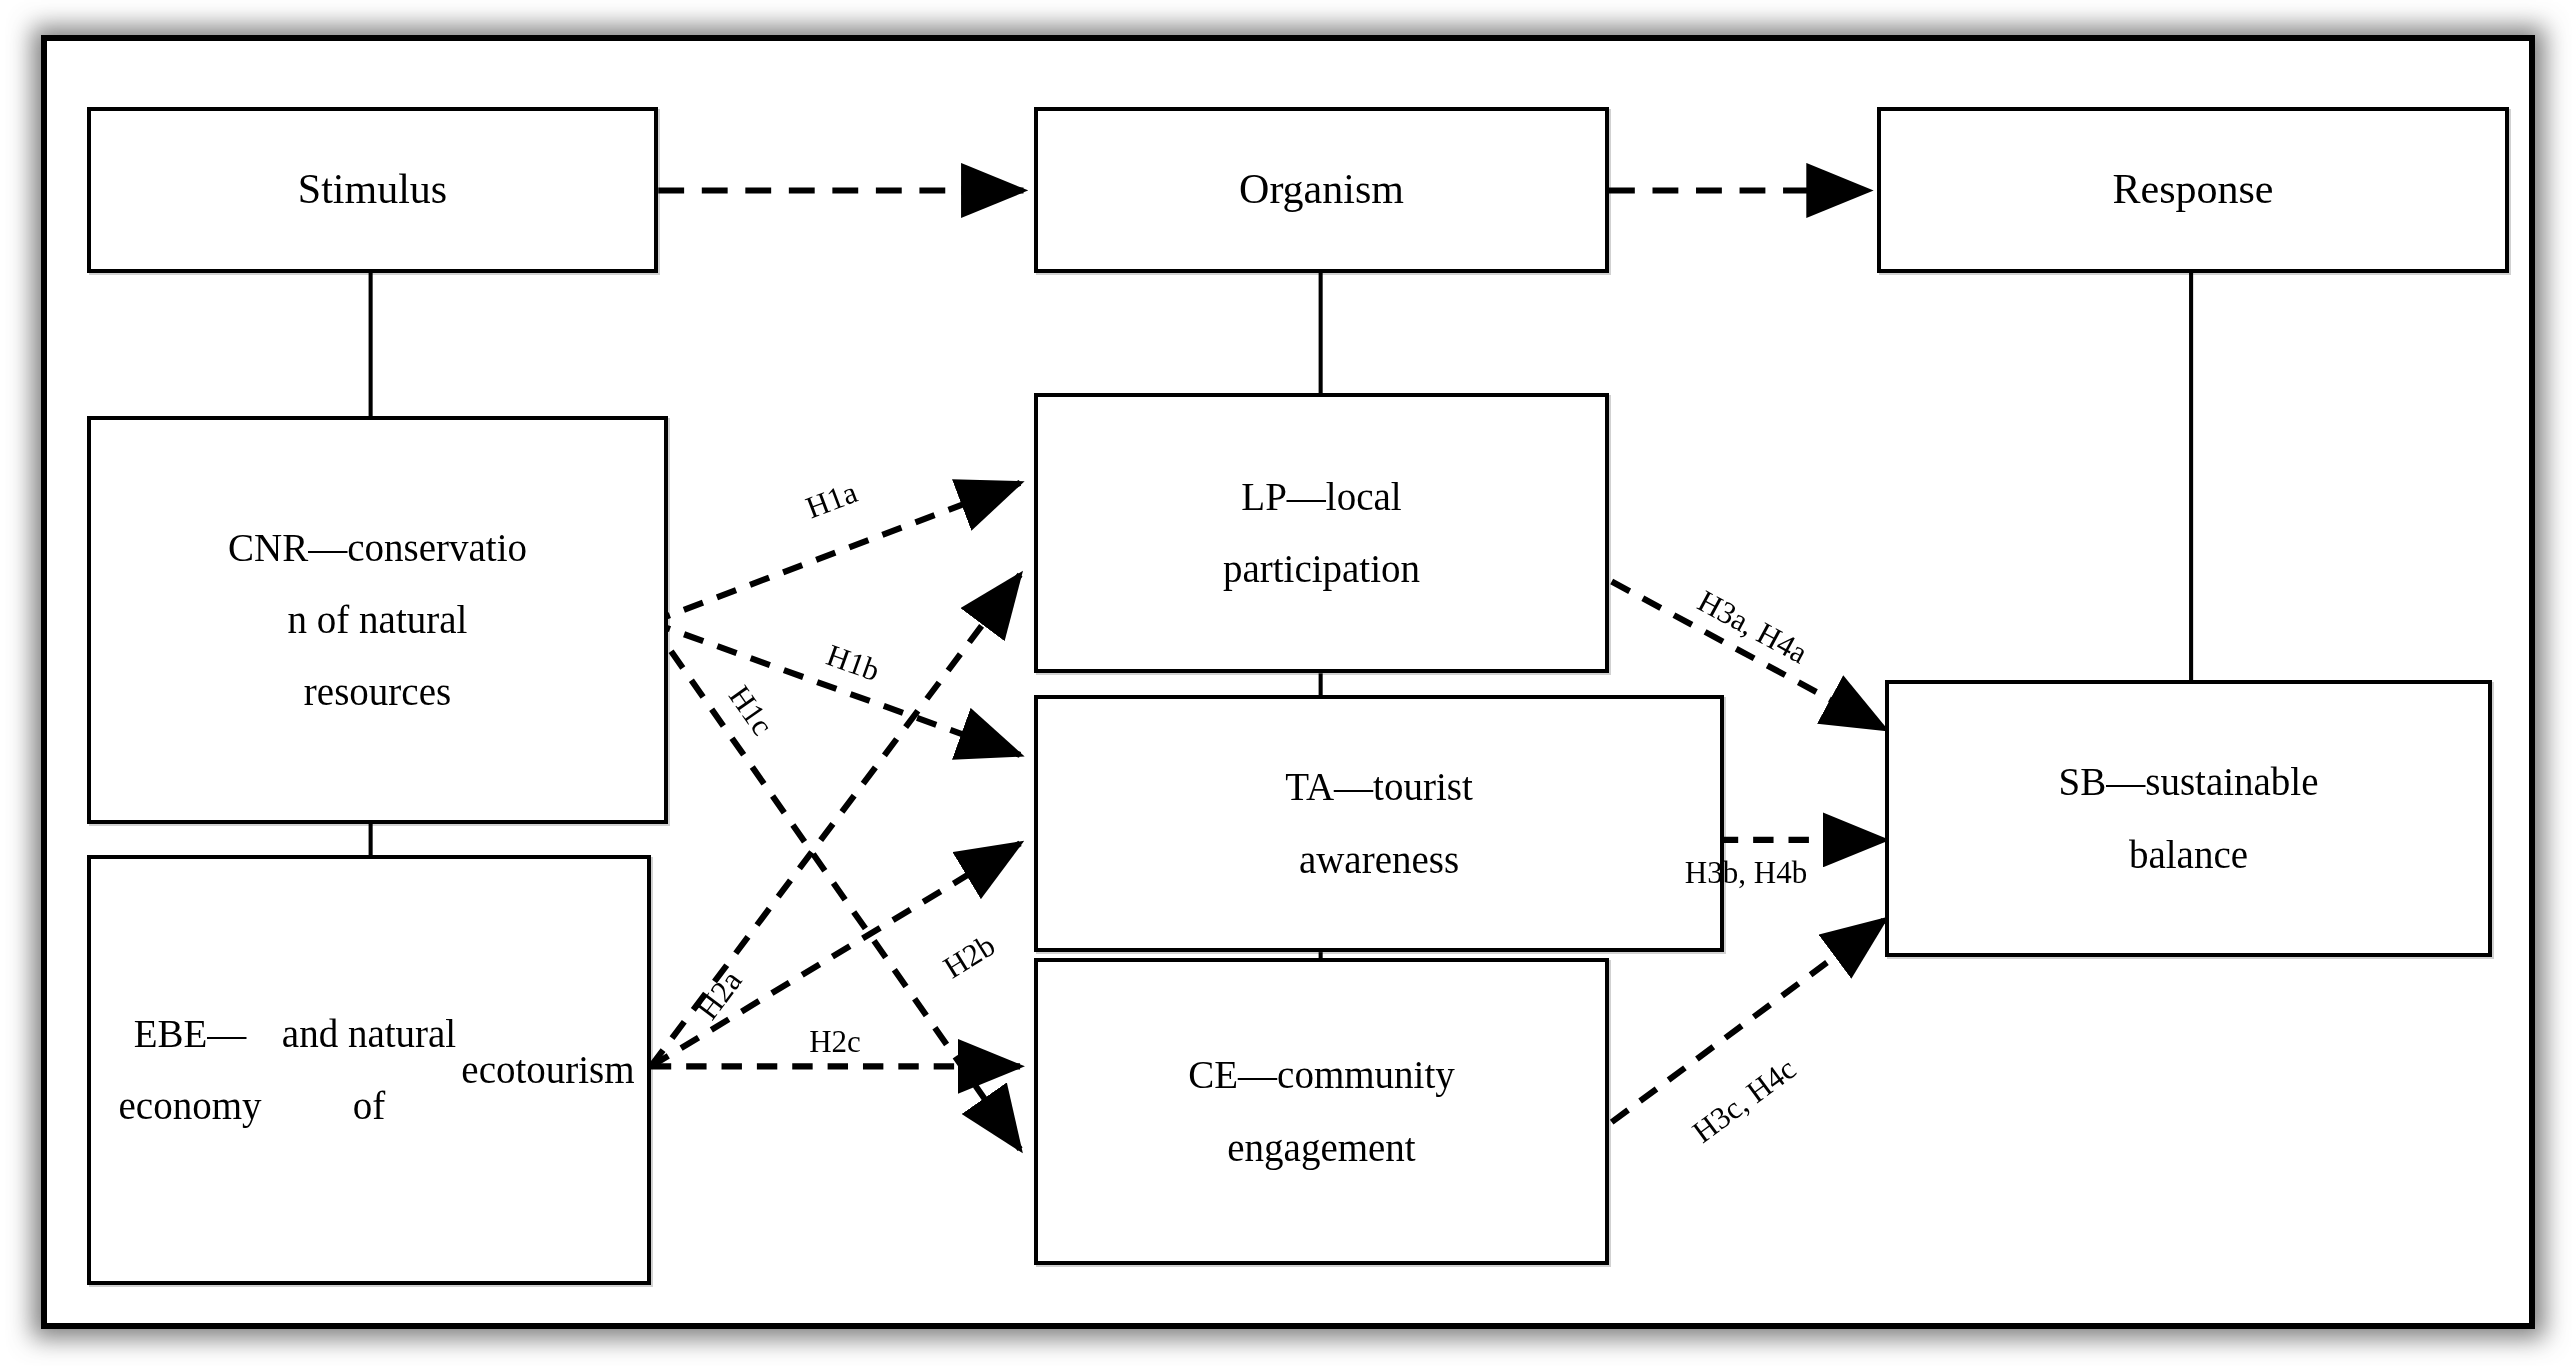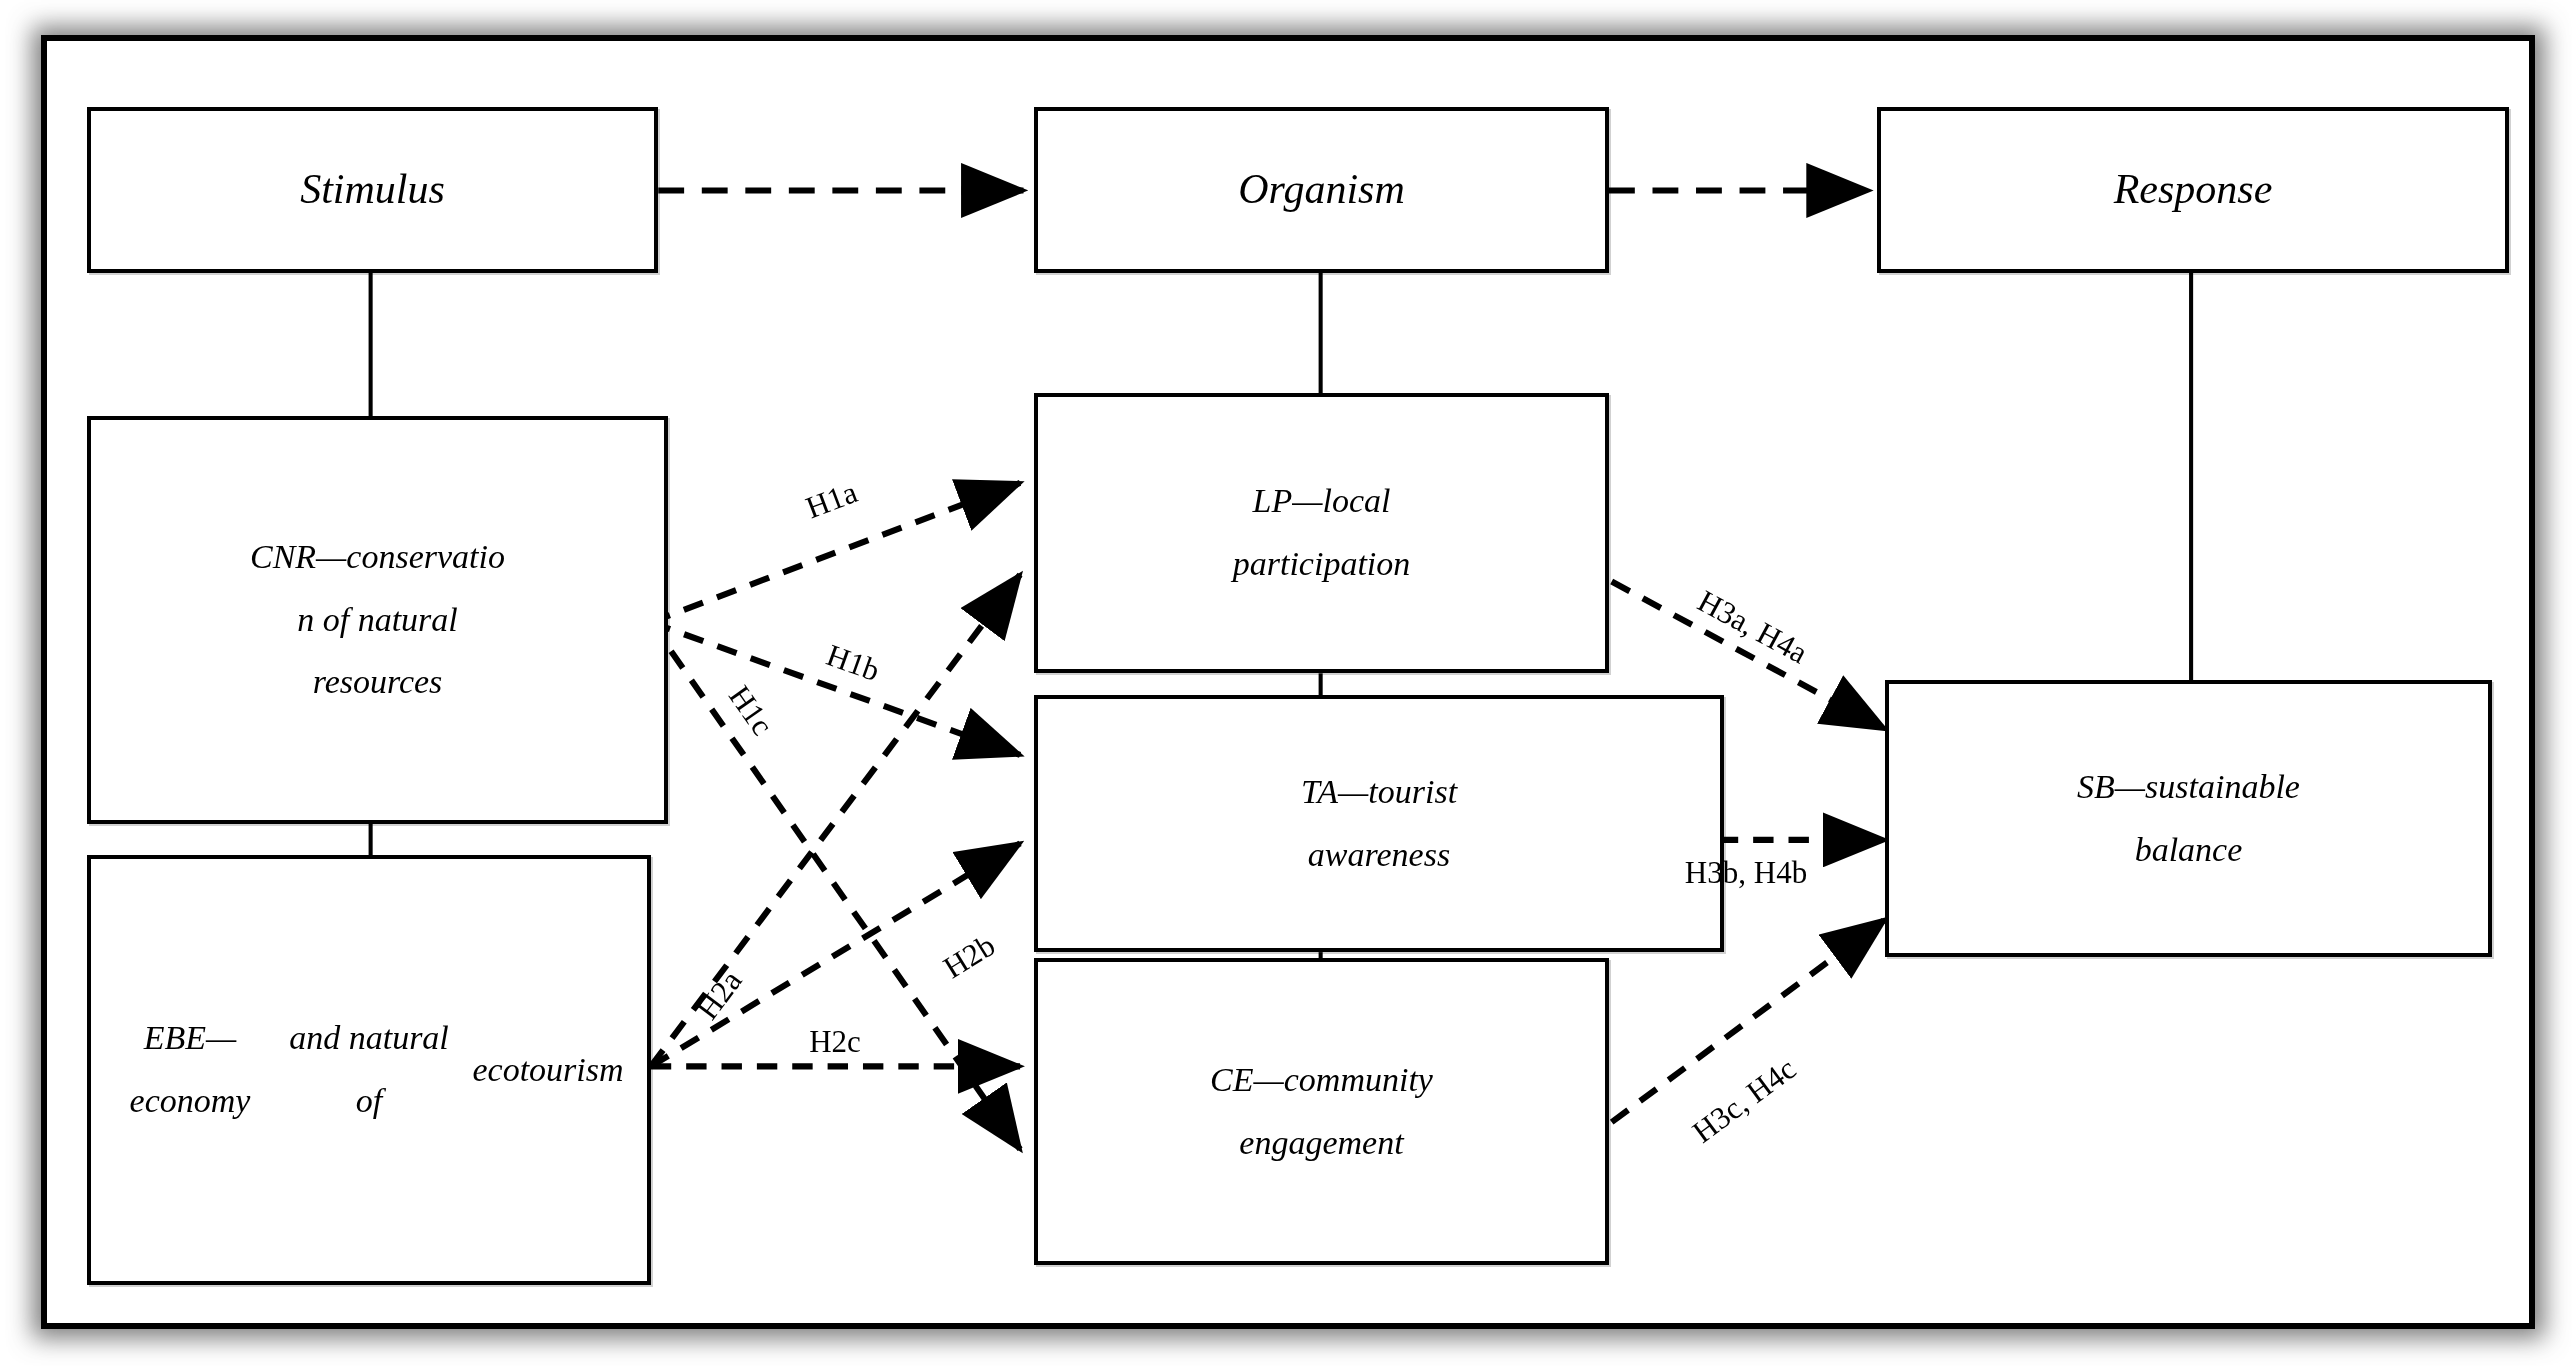--- a/index.html
+++ b/index.html
@@ -14,23 +14,23 @@
     box-shadow:0 0 23px 9.5px rgba(90,90,90,0.78);
   }
 
   .node{
     position:absolute;box-sizing:border-box;background:#ffffff;
     border:4.8px solid #000000;
     display:flex;align-items:center;justify-content:center;text-align:center;
     color:#000000;line-height:1.85;padding:0 9.5px;
     box-shadow:2px 2px 0 rgba(0,0,0,0.18);
   }
-  .node span{display:block;width:100%;font-style:italic;}
+  .node span{display:block;width:100%;}
   .n-big{font-size:42px;}
-  .n-mid{font-size:34px;}
+  .n-mid{font-size:39px;}
 
   svg#wires{position:absolute;left:0;top:0;width:2576px;height:1367px;pointer-events:none;}
 
   .lbl{
     position:absolute;color:#000000;font-size:31px;white-space:nowrap;
     transform-origin:left top;
   }
 </style>
 </head>
 <body>

